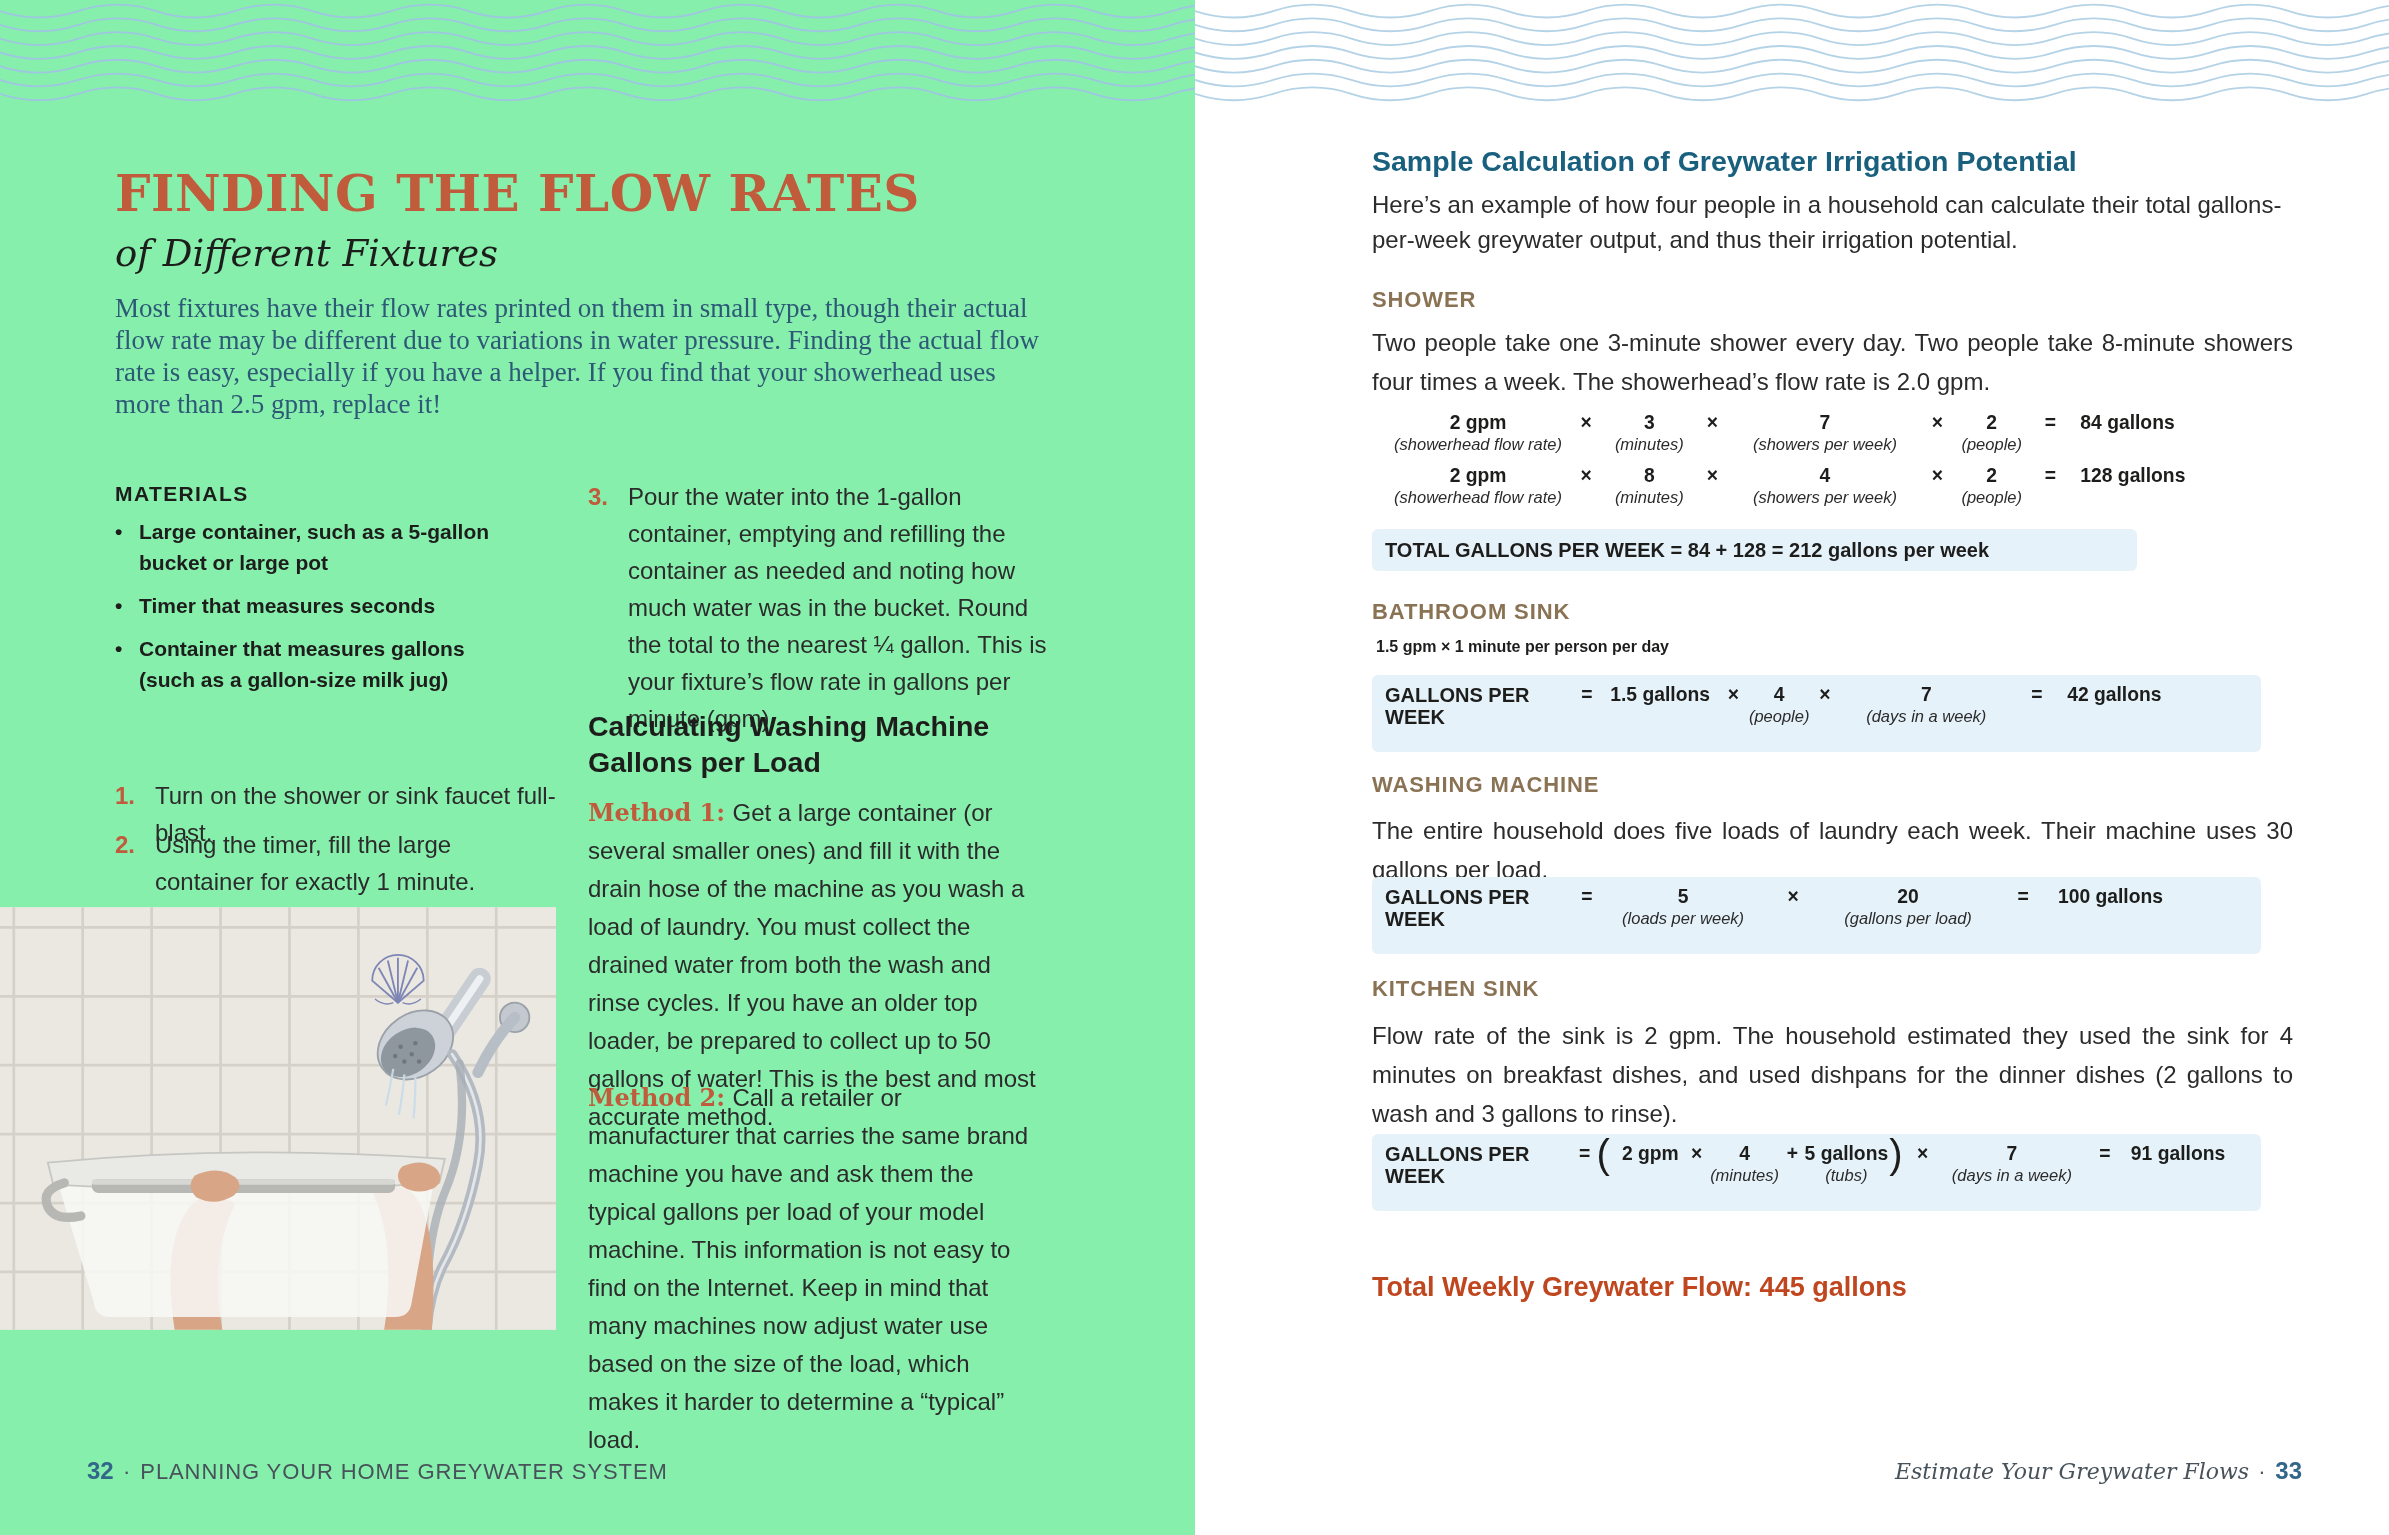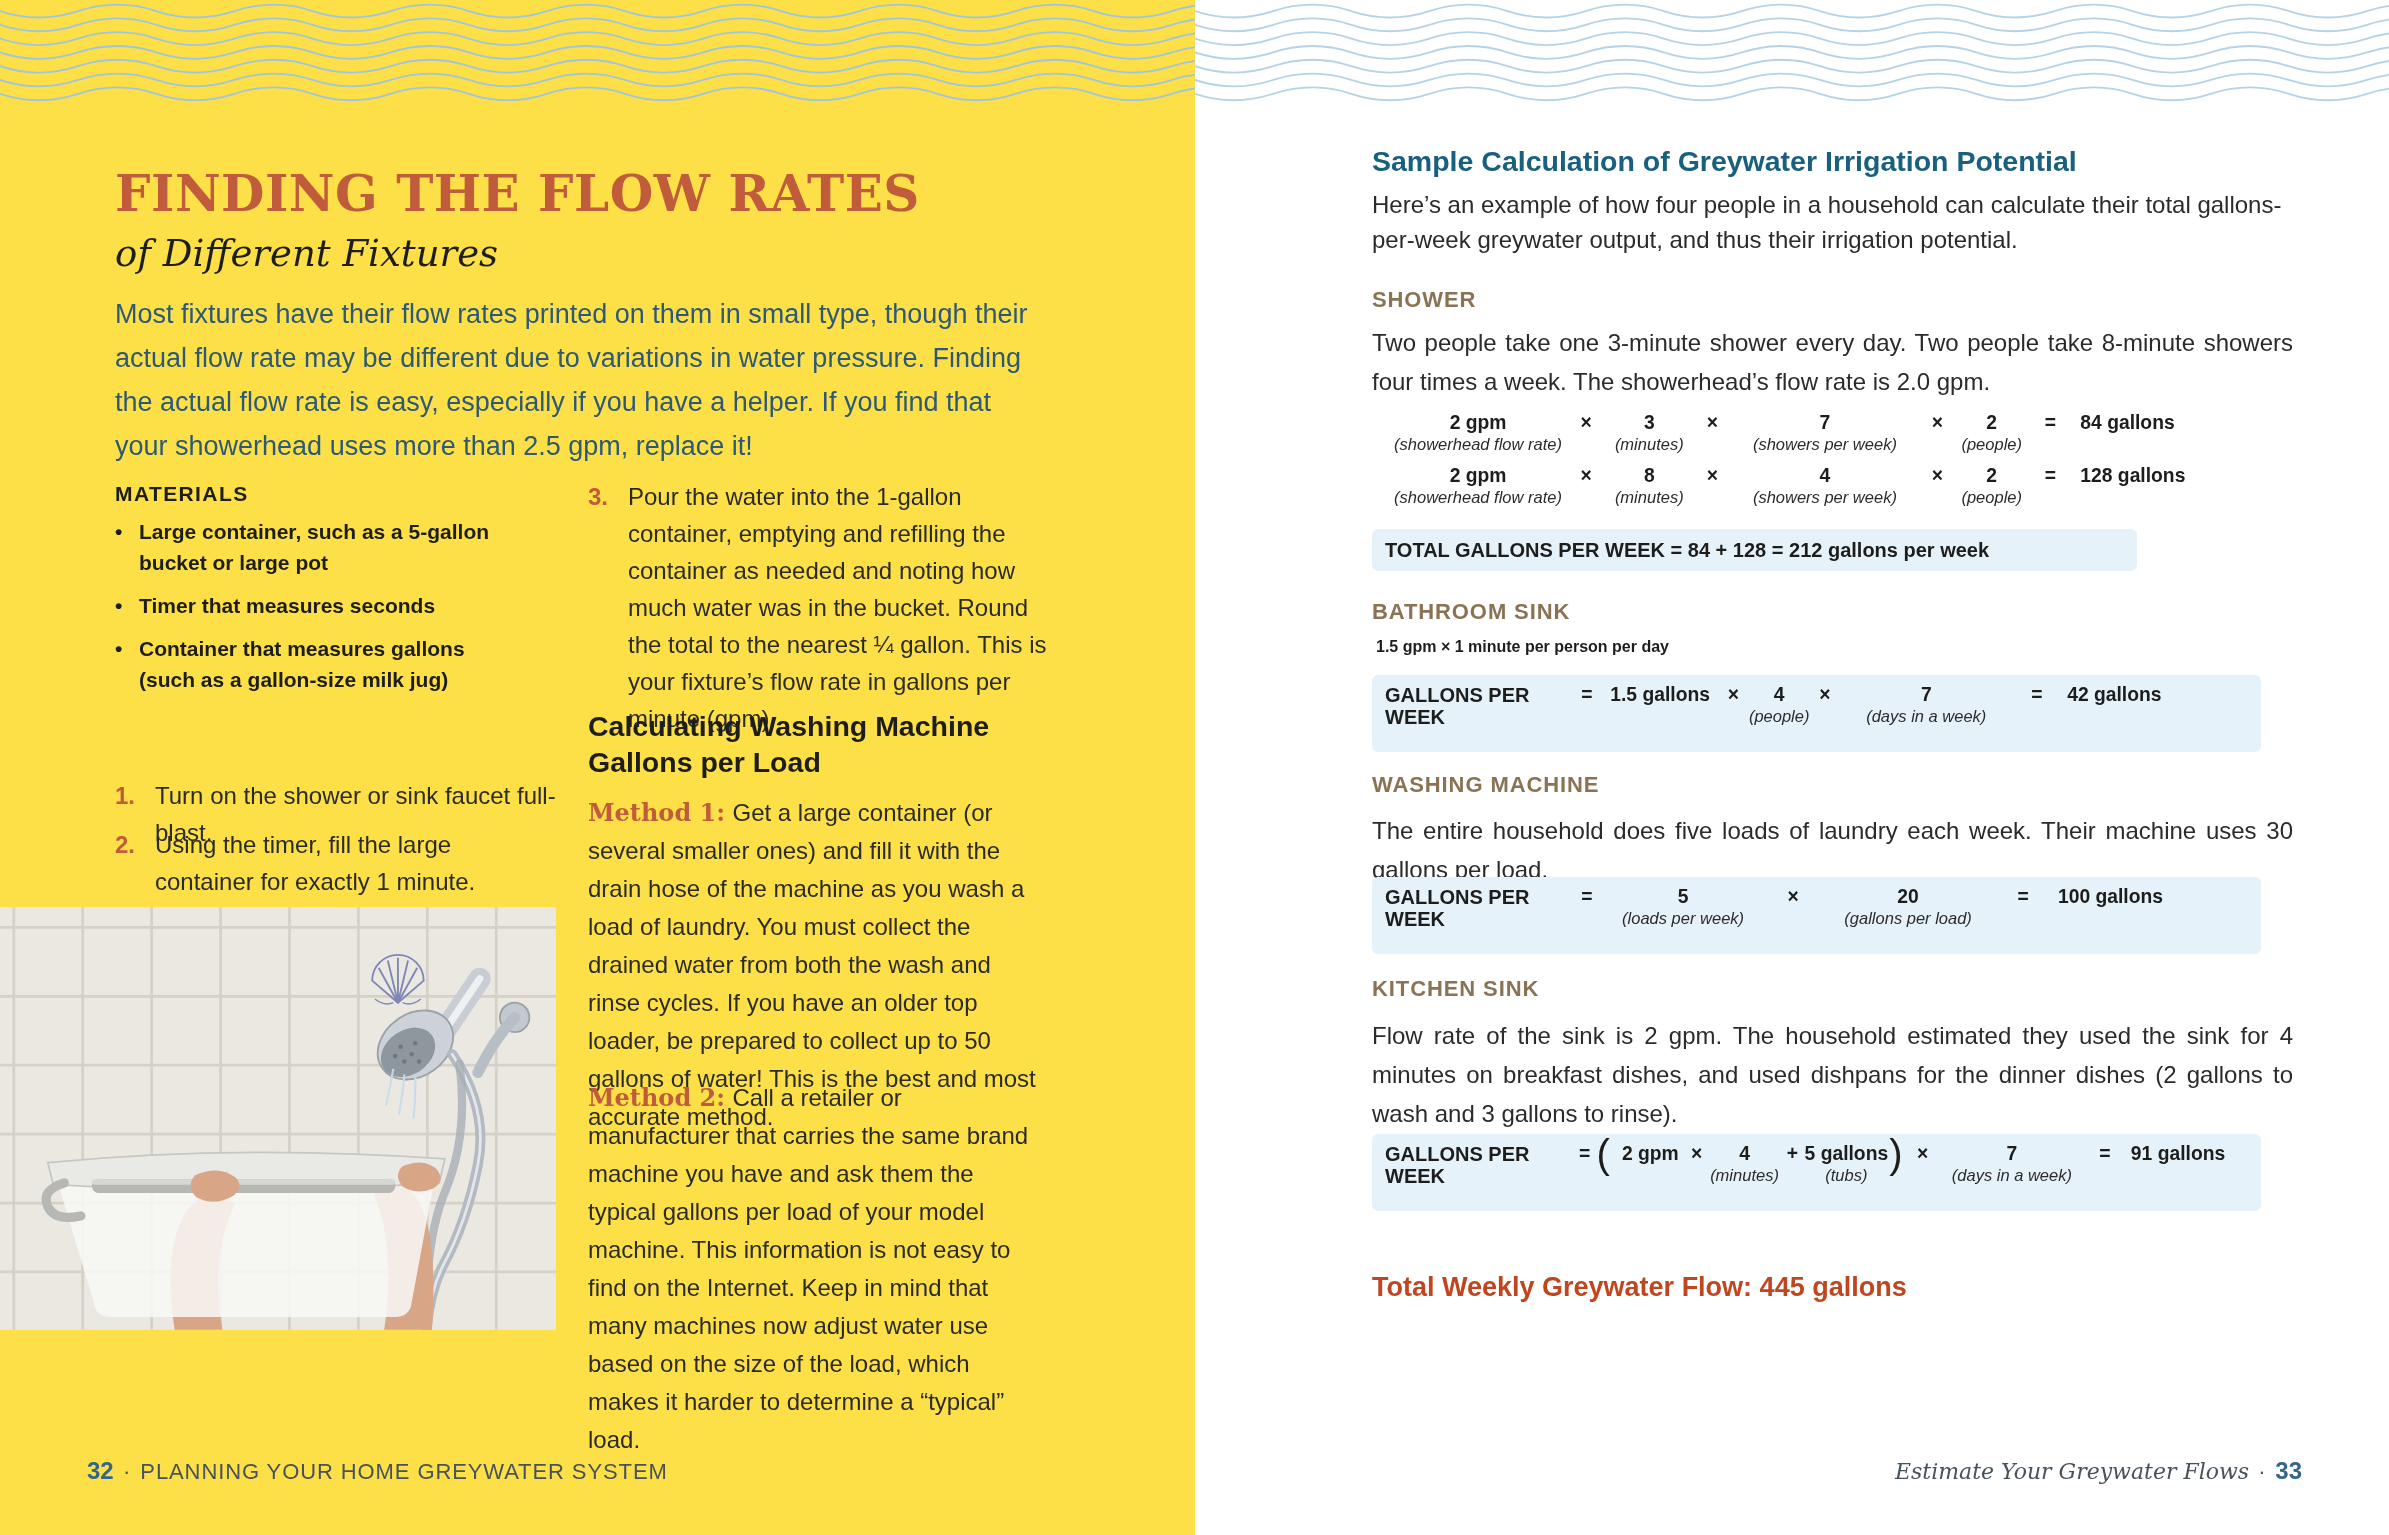--- a/index.html
+++ b/index.html
@@ -1,29 +1,29 @@
 <!DOCTYPE html>
 <html style="font-size:14.7px"><head>
 <meta charset="utf-8">
 <style>
   html,body{margin:0;padding:0;background:#777;}
   #spread{position:relative;width:2389px;height:1536px;background:#ffffff;overflow:hidden;
           font-family:"Liberation Sans",sans-serif;color:#222;}
   .page{position:absolute;top:0;height:1536px;}
-  #page-left{left:0;width:1195px;background:#fde047;}
+  #page-left{left:0;width:1195px;background:#86efac;}
   #page-right{left:1195px;width:1195px;background:#ffffff;}
   .waves{position:absolute;top:0;left:0;}
 
   
   .lp-title{position:absolute;left:115px;top:164px;font-family:"DejaVu Serif",serif;
             font-weight:bold;font-size:50px;letter-spacing:0.5px;color:#c05b3b;}
   .lp-sub{position:absolute;left:115px;top:232px;font-family:"DejaVu Serif",serif;
           font-style:italic;font-size:37px;color:#1d1d1b;}
   .lp-intro{position:absolute;left:115px;top:292px;width:928px;font-size:27px;
-            line-height:44px;color:#2d5977;}
+            line-height:32px;color:#2d5977;font-family:Liberation Serif, serif;}
   .mat-head{position:absolute;left:115px;top:482px;font-size:21px;font-weight:bold;
             letter-spacing:1.4px;color:#1d1d1b;}
   .mat-list{position:absolute;left:115px;top:516px;width:409px;}
   .mat-item{display:flex;font-size:21px;font-weight:bold;color:#1d1d1b;
             line-height:31px;margin-bottom:12px;}
   .mat-item .dot{width:24px;flex:none;}
   .colhead{font-size:28.5px;font-weight:bold;color:#1d1d1b;line-height:36px;}
   .c1-head{position:absolute;left:115px;top:686px;width:386px;}
   .step{position:absolute;display:flex;font-size:24px;line-height:37px;color:#2b2b2b;}
   .step .num{width:40px;flex:none;font-weight:bold;color:#c05b3b;}

